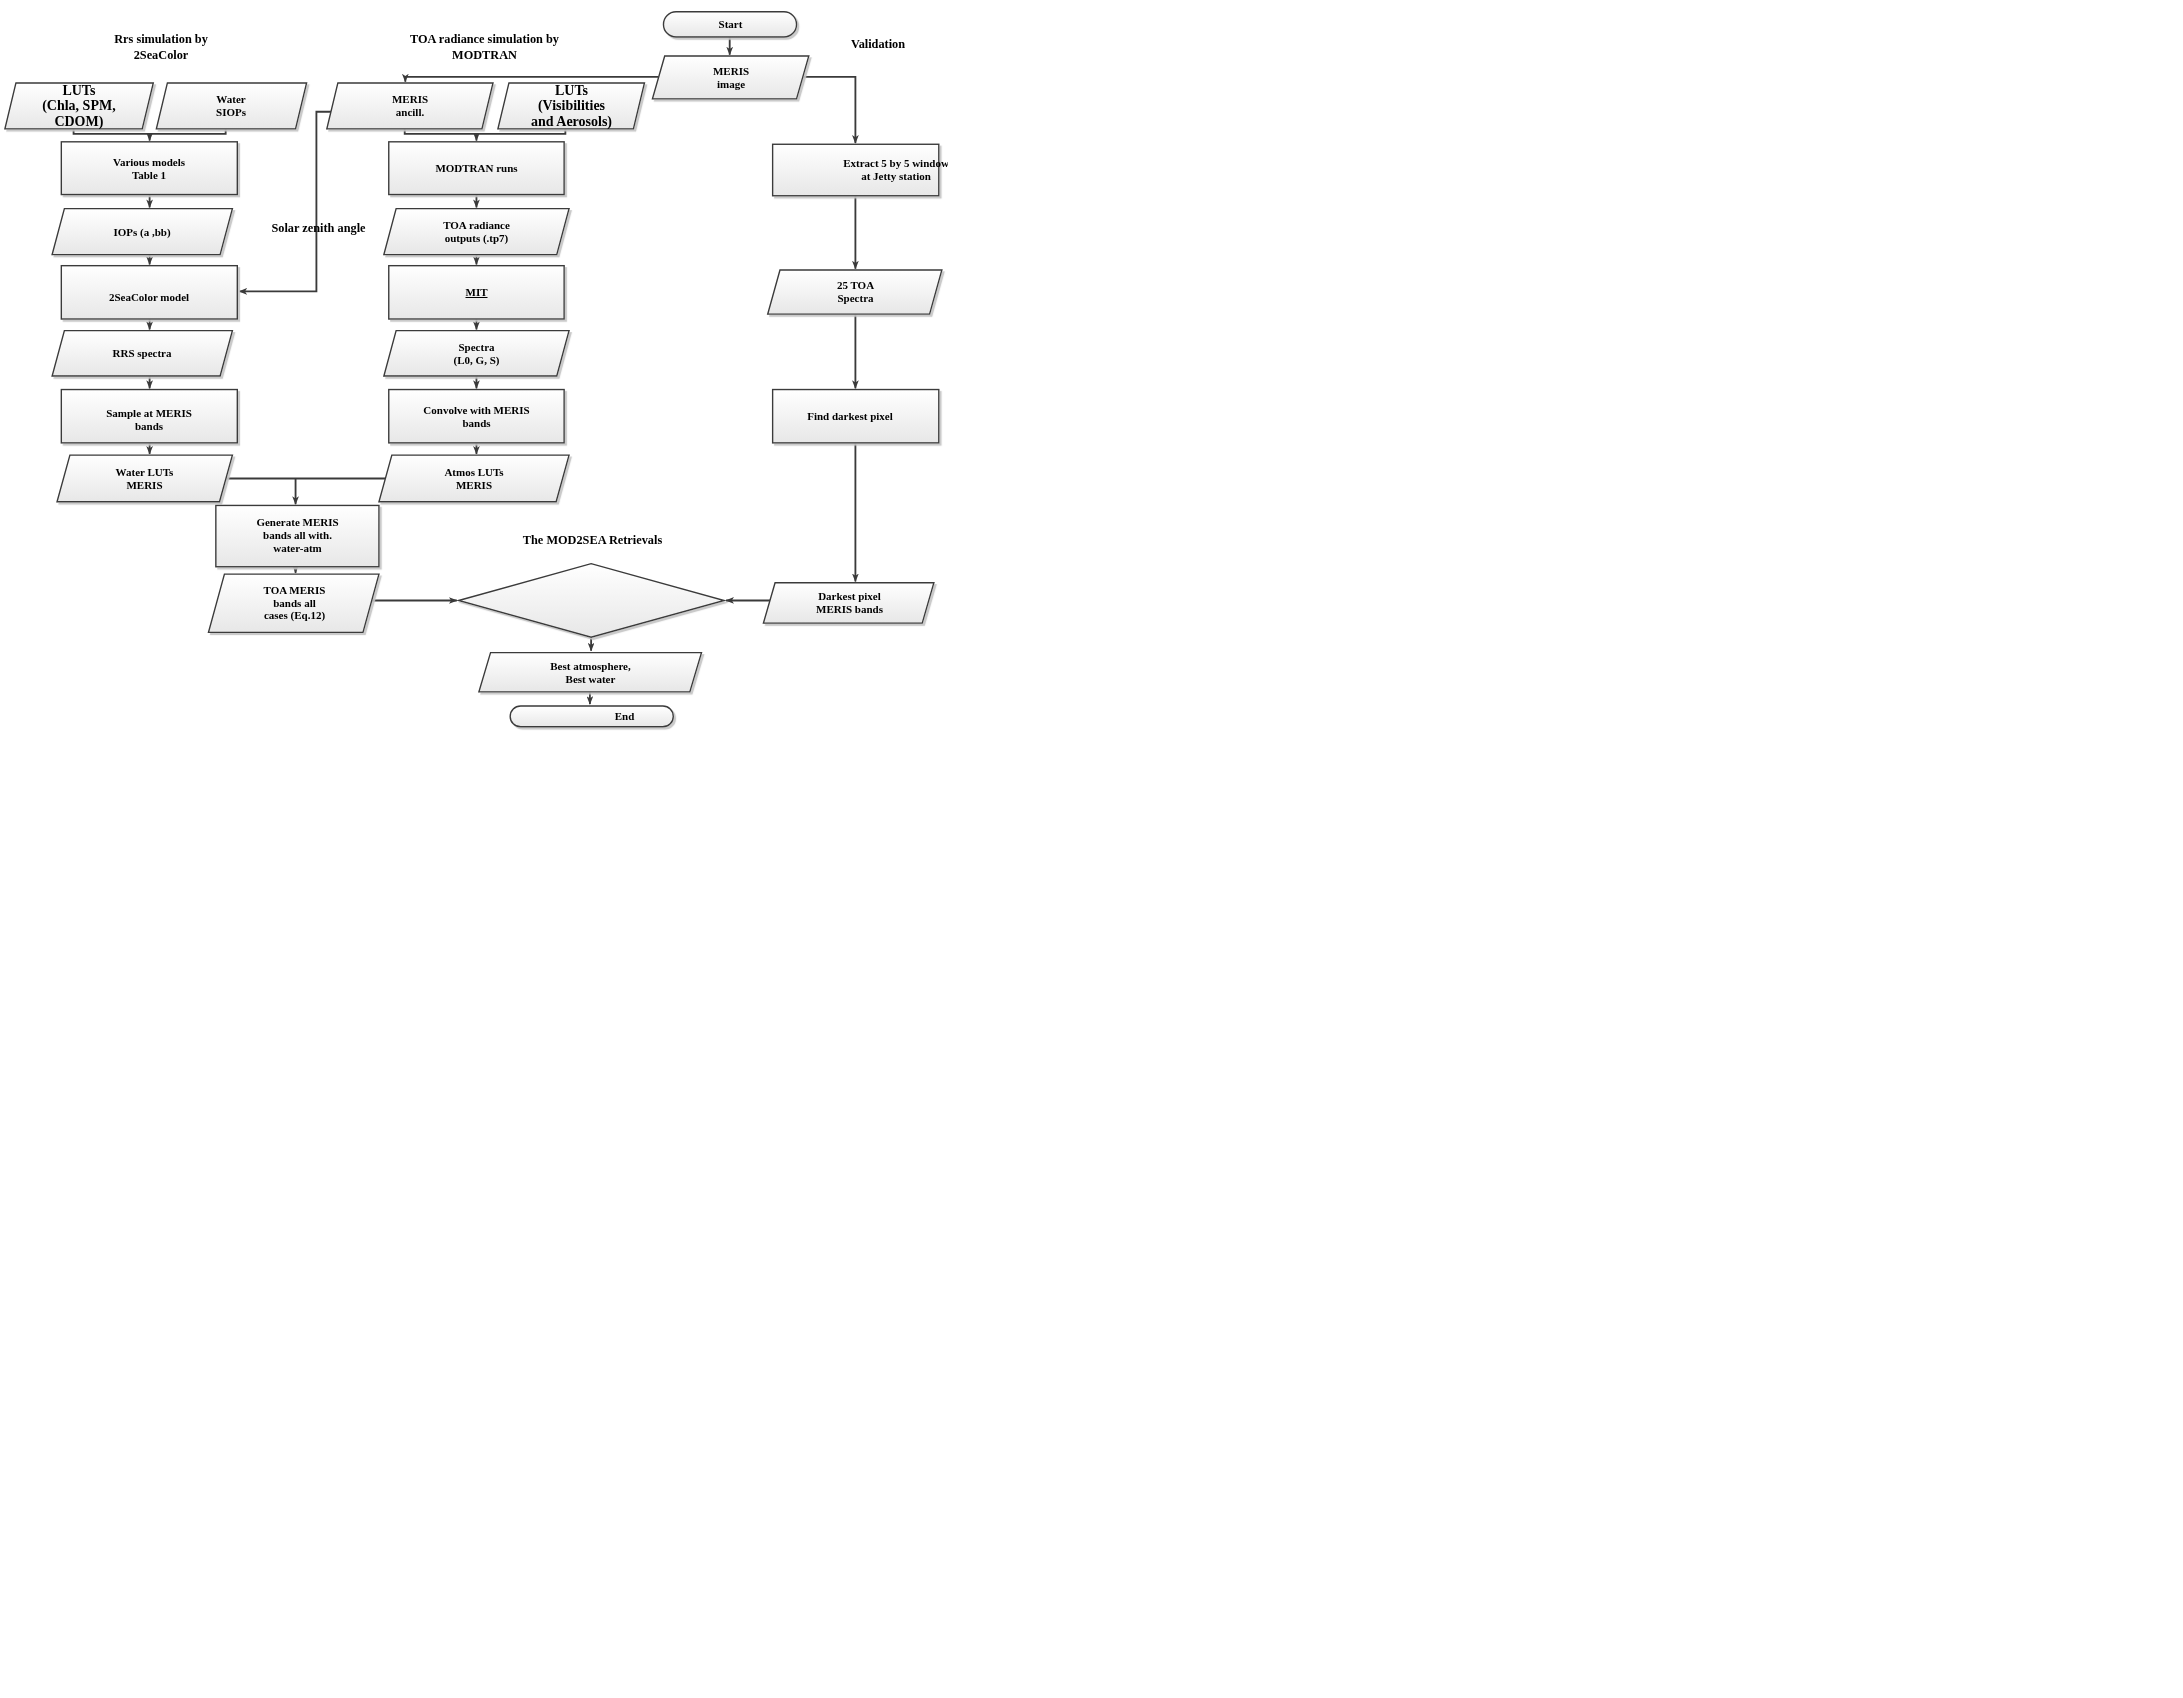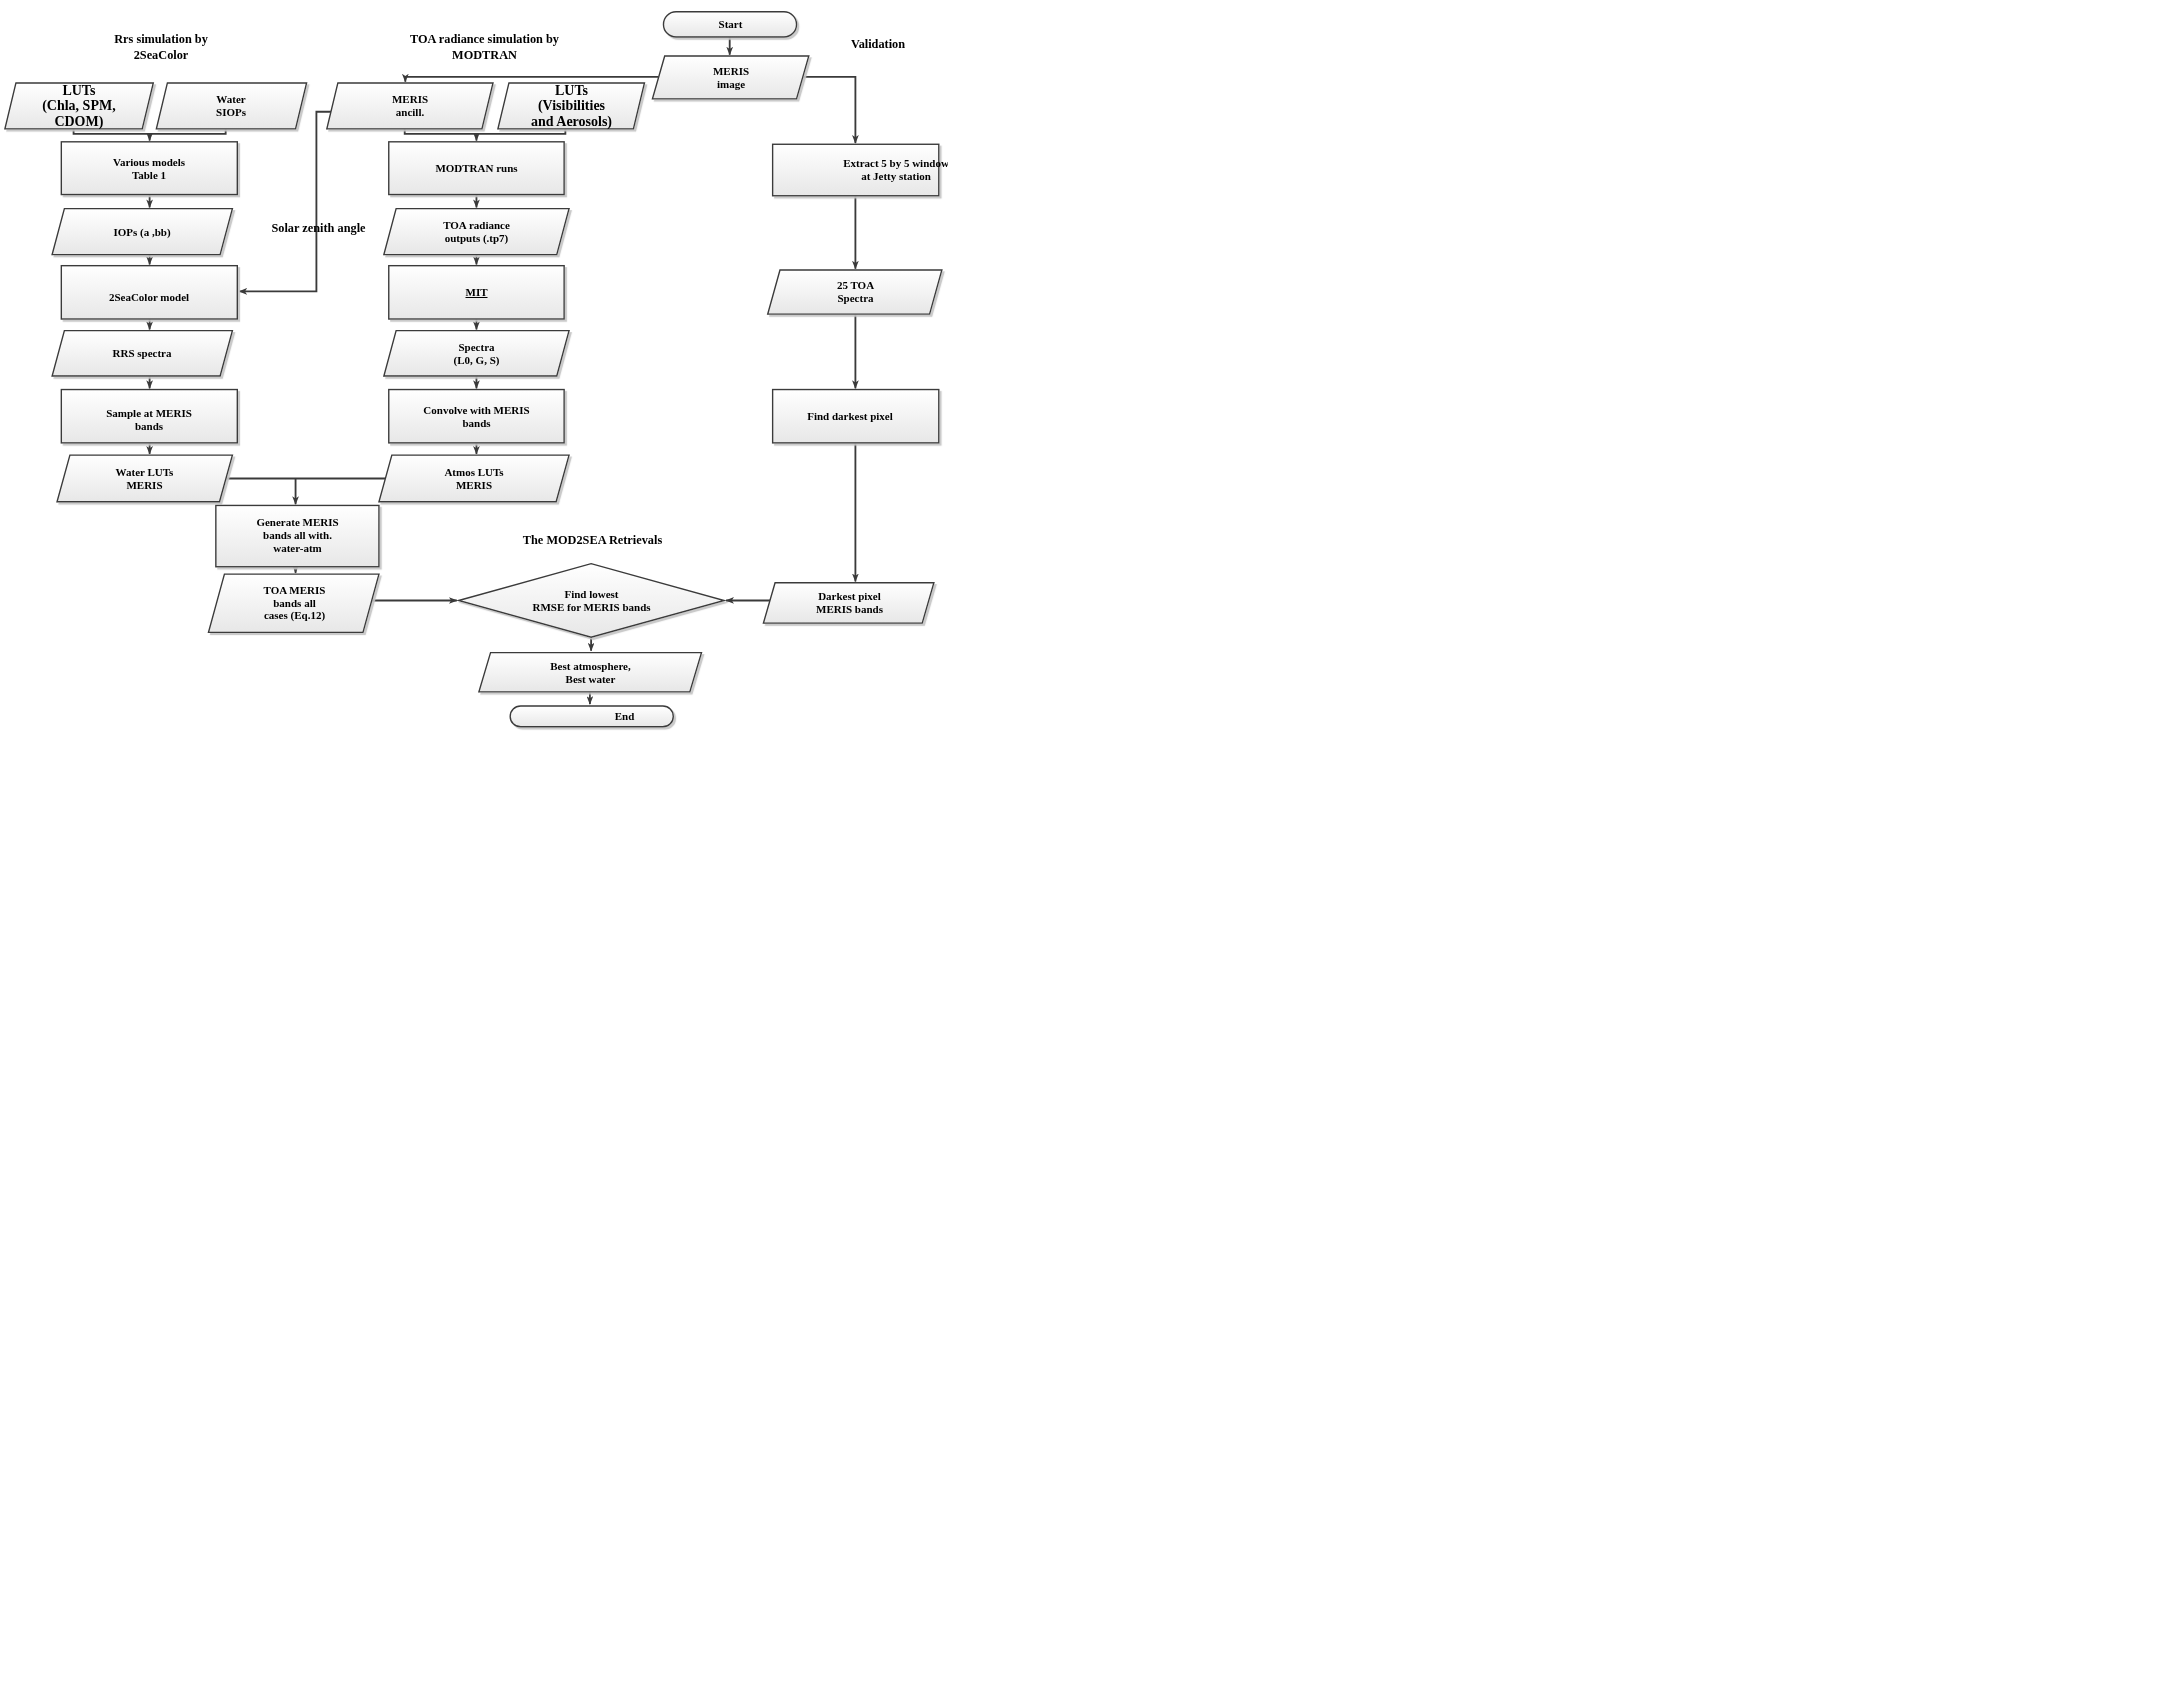--- a/index.html
+++ b/index.html
@@ -157,22 +157,20 @@
   <div class="lbl" style="left:57px;top:455px;width:175px;height:47px;">Water LUTs
 MERIS</div>
   <div class="lbl" style="left:379px;top:455px;width:190px;height:47px;">Atmos LUTs
 MERIS</div>
   <div class="lbl" style="left:216px;top:505px;width:163px;height:61px;">Generate MERIS
 bands all with.
 water-atm</div>
   <div class="lbl" style="left:209px;top:574px;width:171px;height:58px;">TOA MERIS
 bands all
 cases (Eq.12)</div>
-  <div class="lbl" style="left:477px;top:564px;width:229px;height:74px;">Find lowest
-RMSE for MERIS bands</div>
   <div class="lbl" style="left:764px;top:583px;width:171px;height:40px;">Darkest pixel
 MERIS bands</div>
   <div class="lbl" style="left:479px;top:653px;width:223px;height:39px;">Best atmosphere,
 Best water</div>
   <div class="lbl" style="left:510px;top:706px;width:163px;height:21px;padding-left:33px;">End</div>
 
 </div>
 
 
 </body></html>

